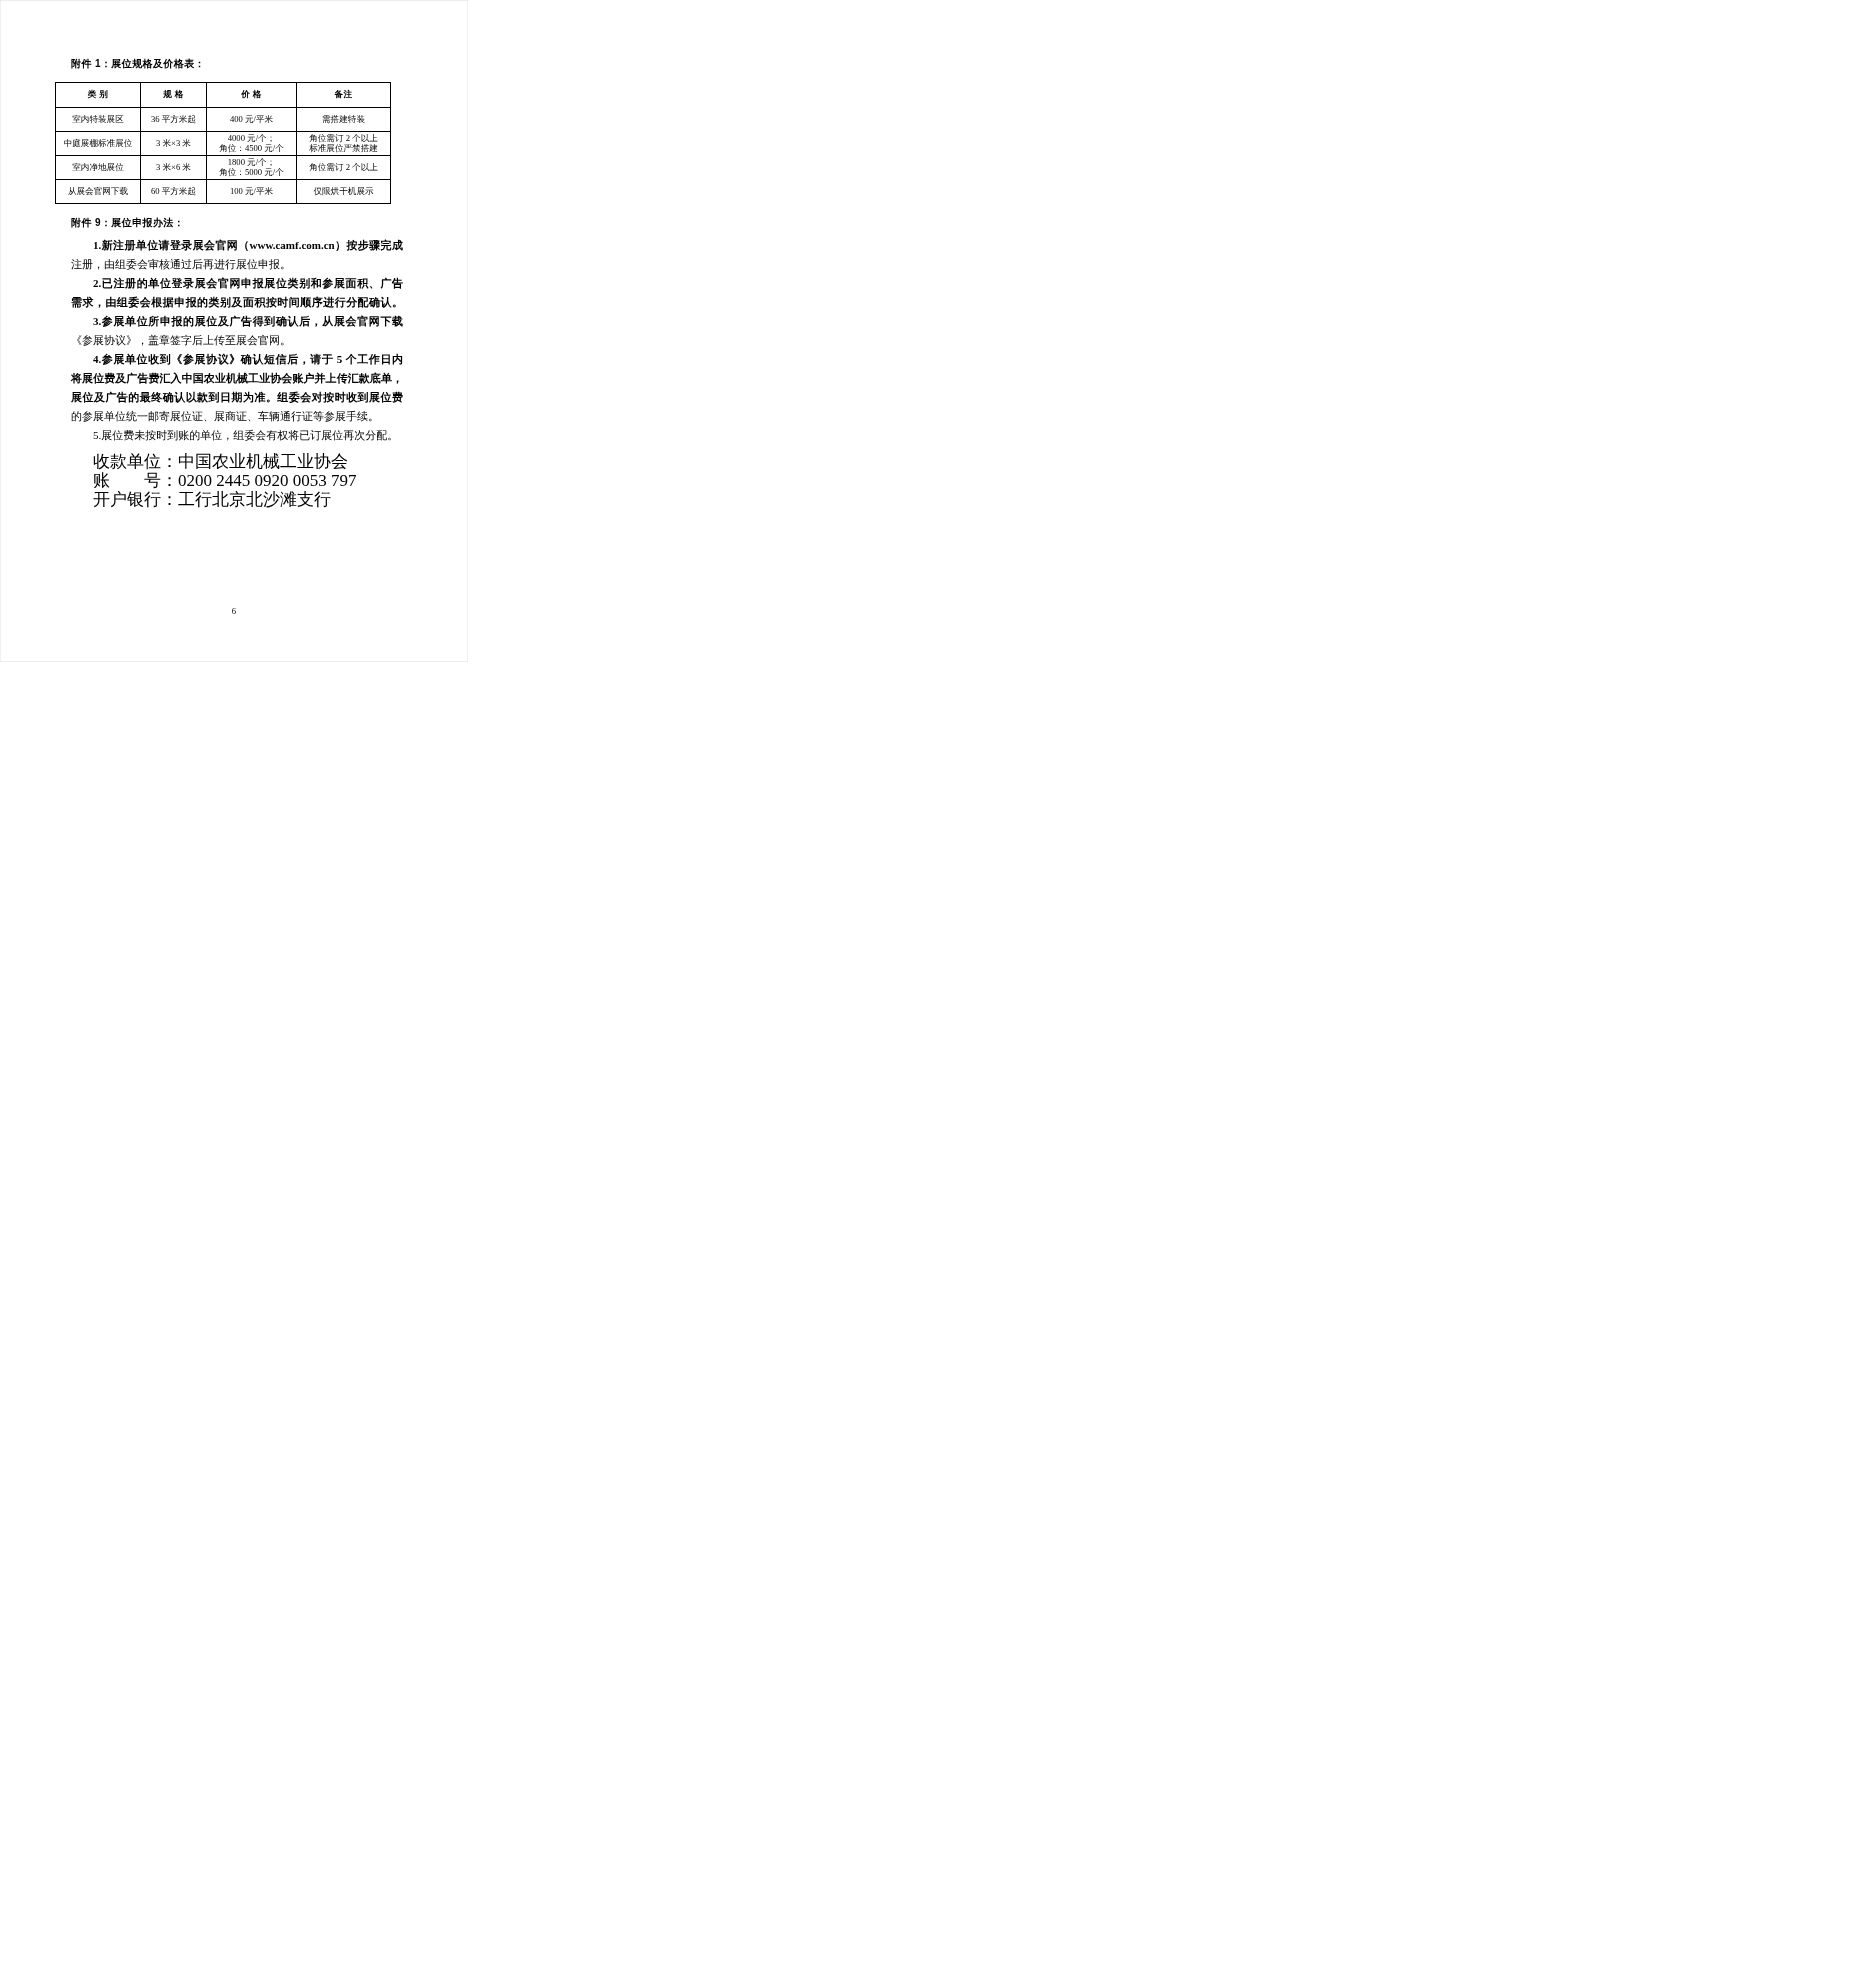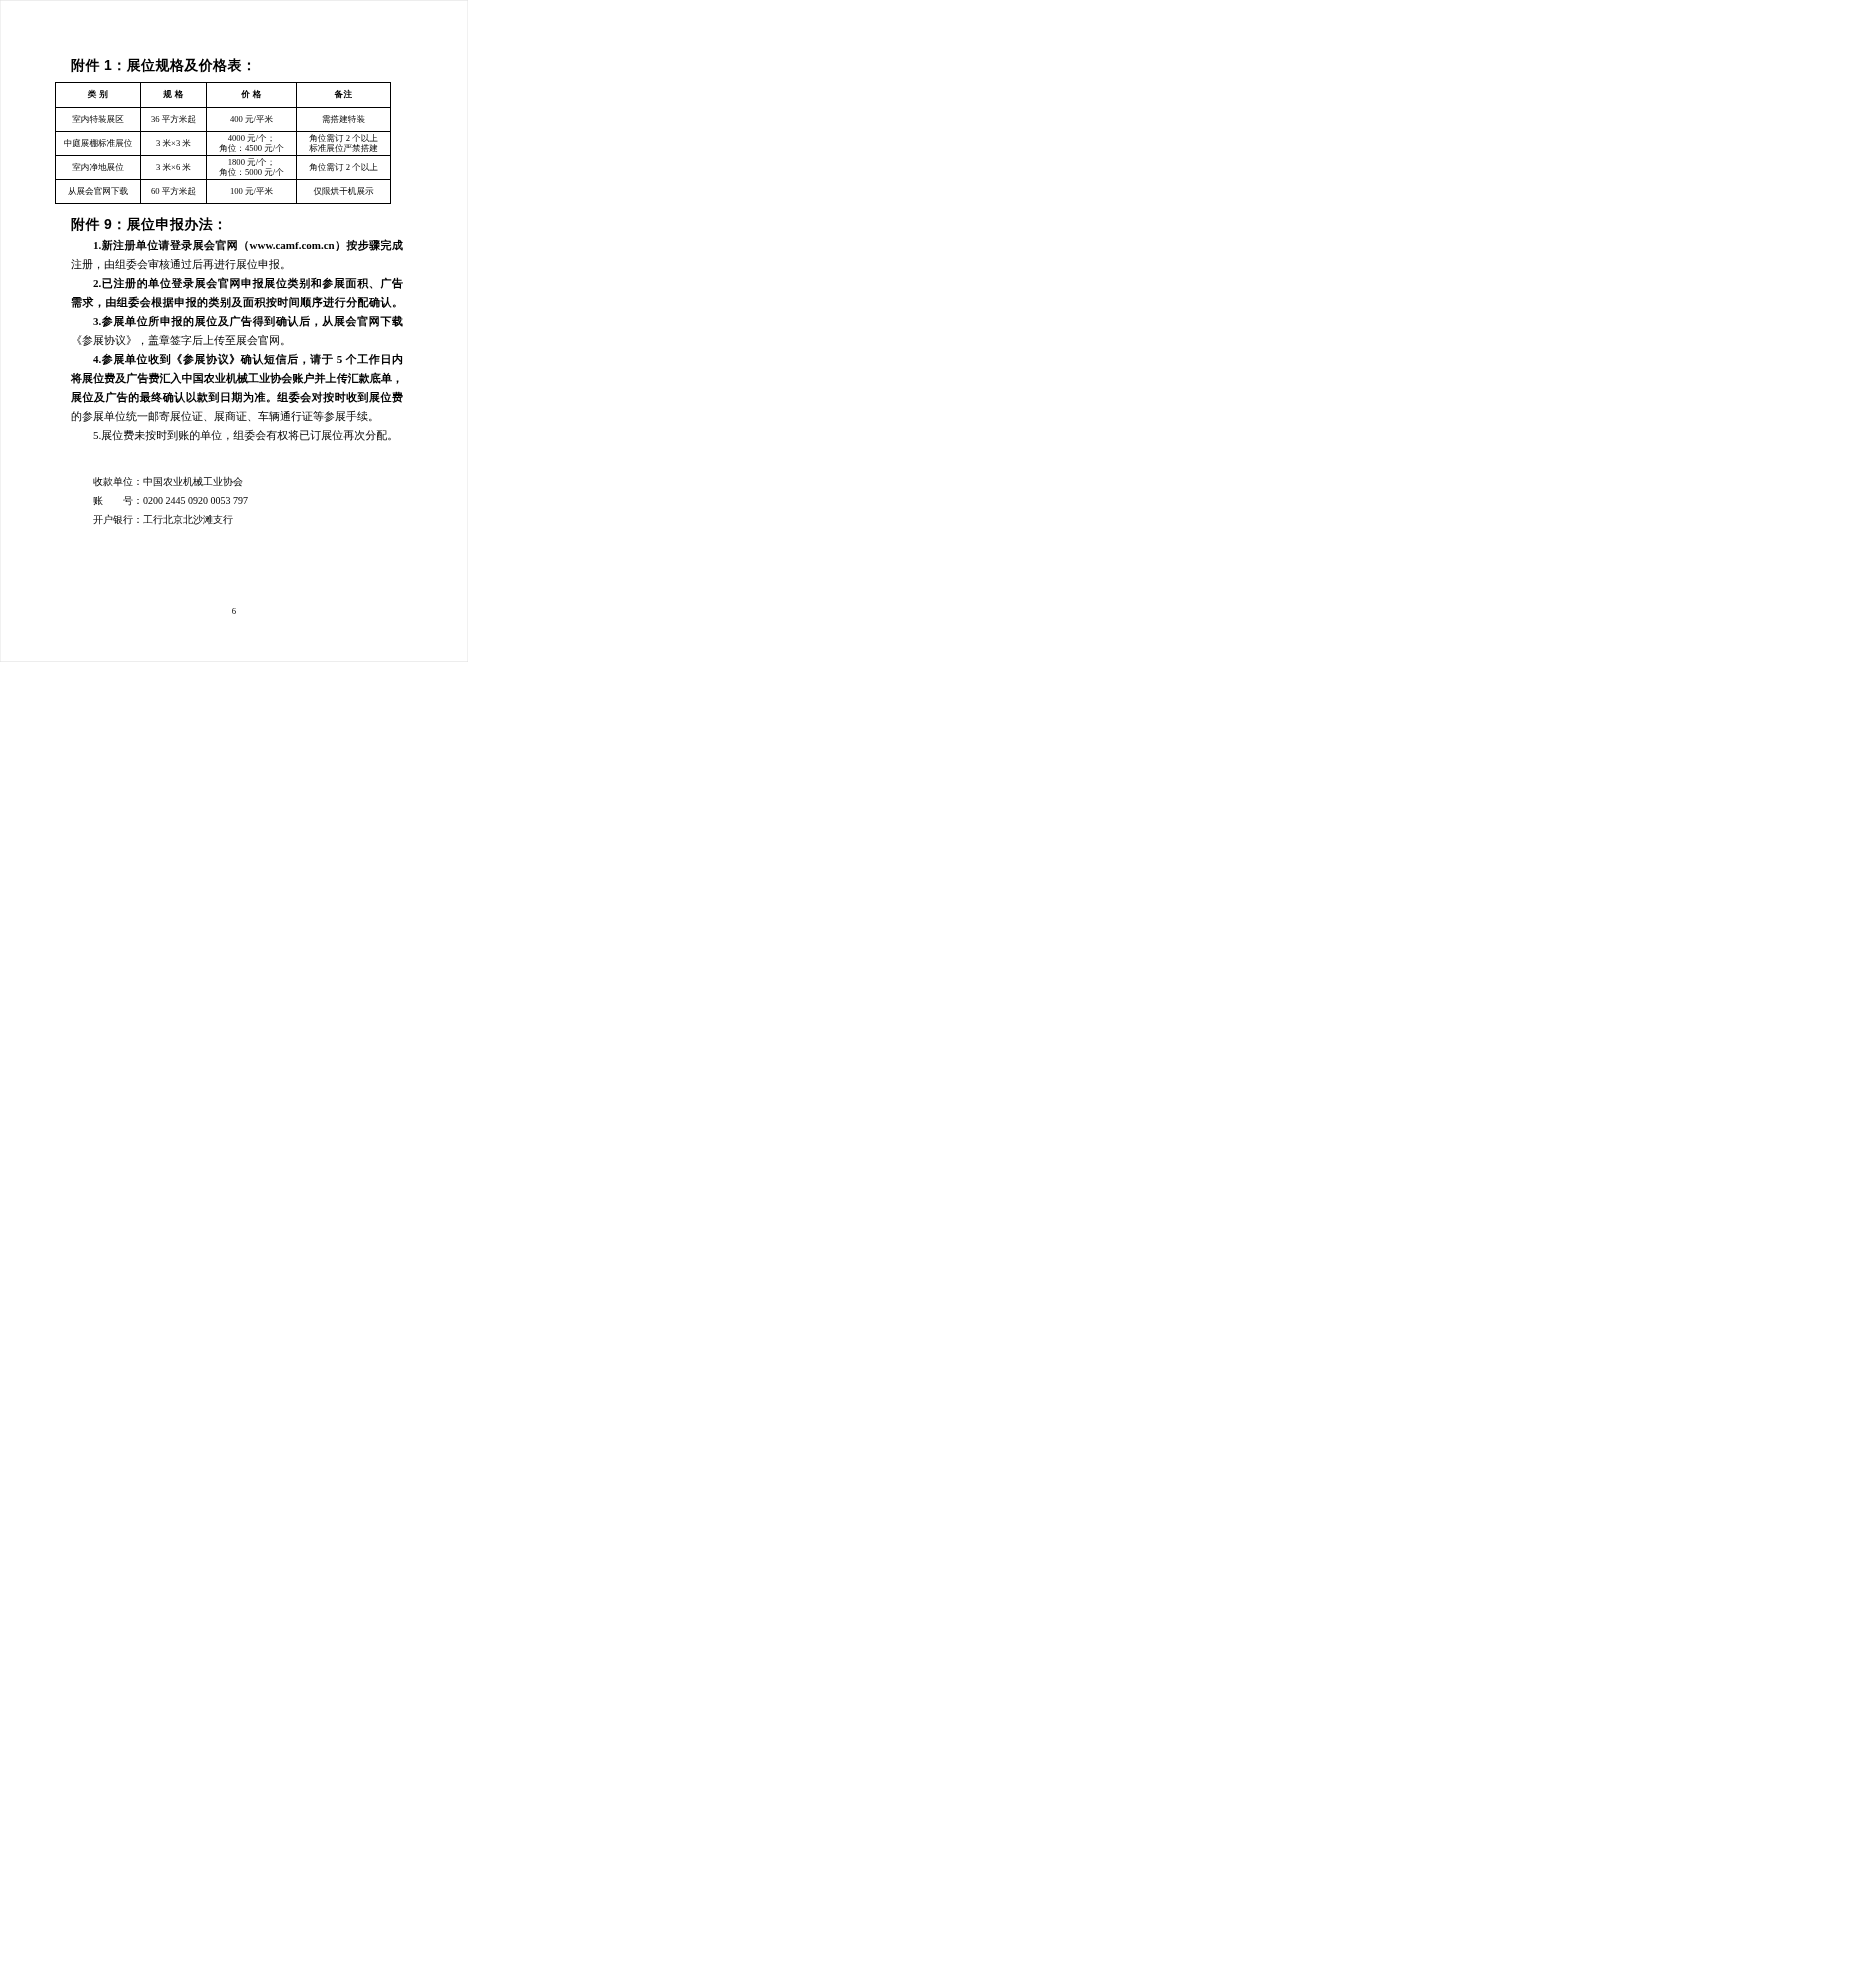--- a/index.html
+++ b/index.html
@@ -15,21 +15,21 @@
     color: #000000;
     font-family: "Liberation Serif", "DejaVu Serif", serif;
     box-shadow: inset 0 0 0 0.4px #dcdcdc;
     overflow: hidden;
   }
   .att-title {
     position: absolute;
     left: 71px;
     font-family: "Liberation Sans", "DejaVu Sans", sans-serif;
     font-weight: bold;
-    font-size: 14px;
+    font-size: 10px;
     letter-spacing: 0.4px;
     white-space: nowrap;
   }
   .att1-title { top: 57px; }
   .att2-title { top: 216px; }
 
   table.price-table {
     position: absolute;
     left: 55px;
     top: 82px;
@@ -76,22 +76,22 @@
     text-align-last: justify;
     font-weight: bold;
   }
   .body-line.indent { padding-left: 22px; }
   .body-line.fill.indent { width: 310px; }
   .body-line.fill { width: 332px; }
 
   .payment {
     position: absolute;
     left: 71px;
-    top: 472px;
-    font-size: 10px;
+    top: 452px;
+    font-size: 17px;
   }
   .payment-line {
     line-height: 19px;
     height: 19px;
     padding-left: 22px;
     white-space: nowrap;
   }
   .page-number {
     position: absolute;
     left: 0;

